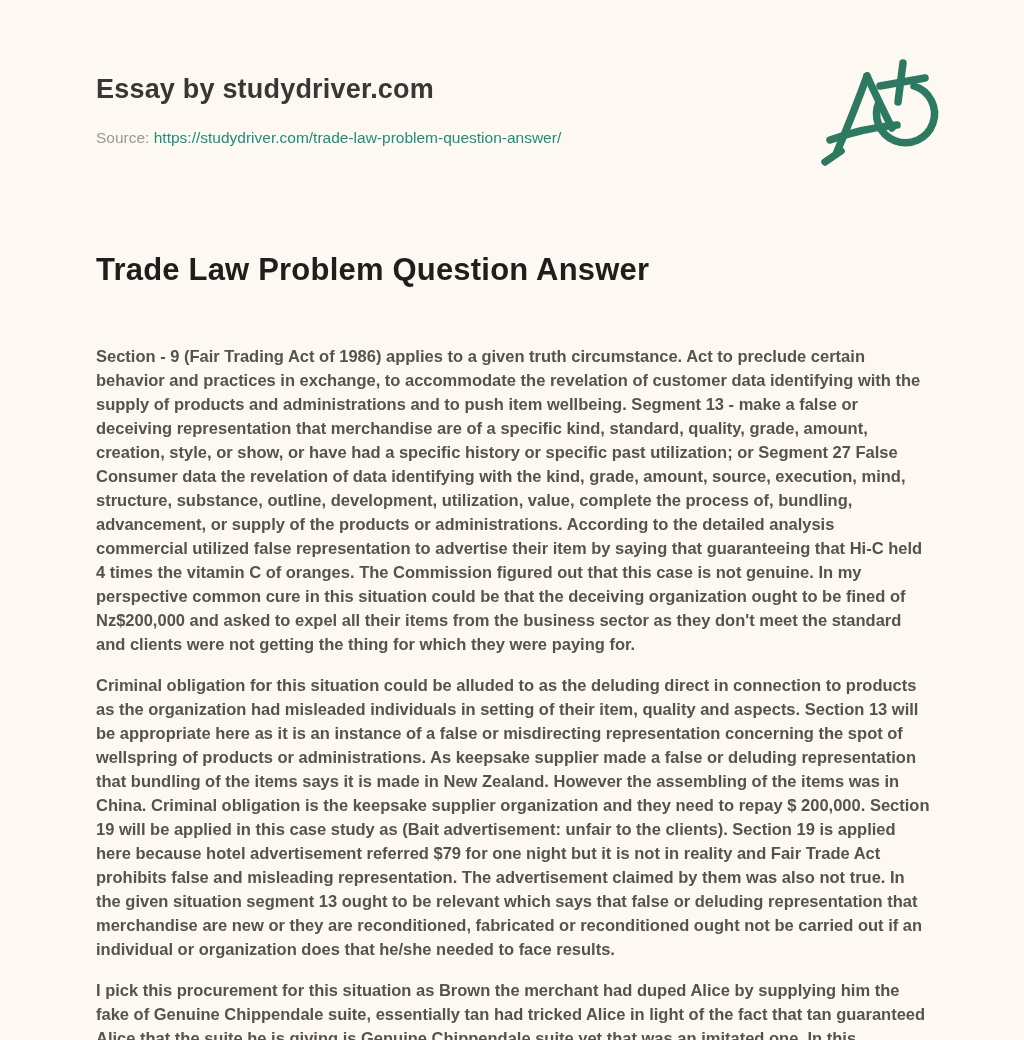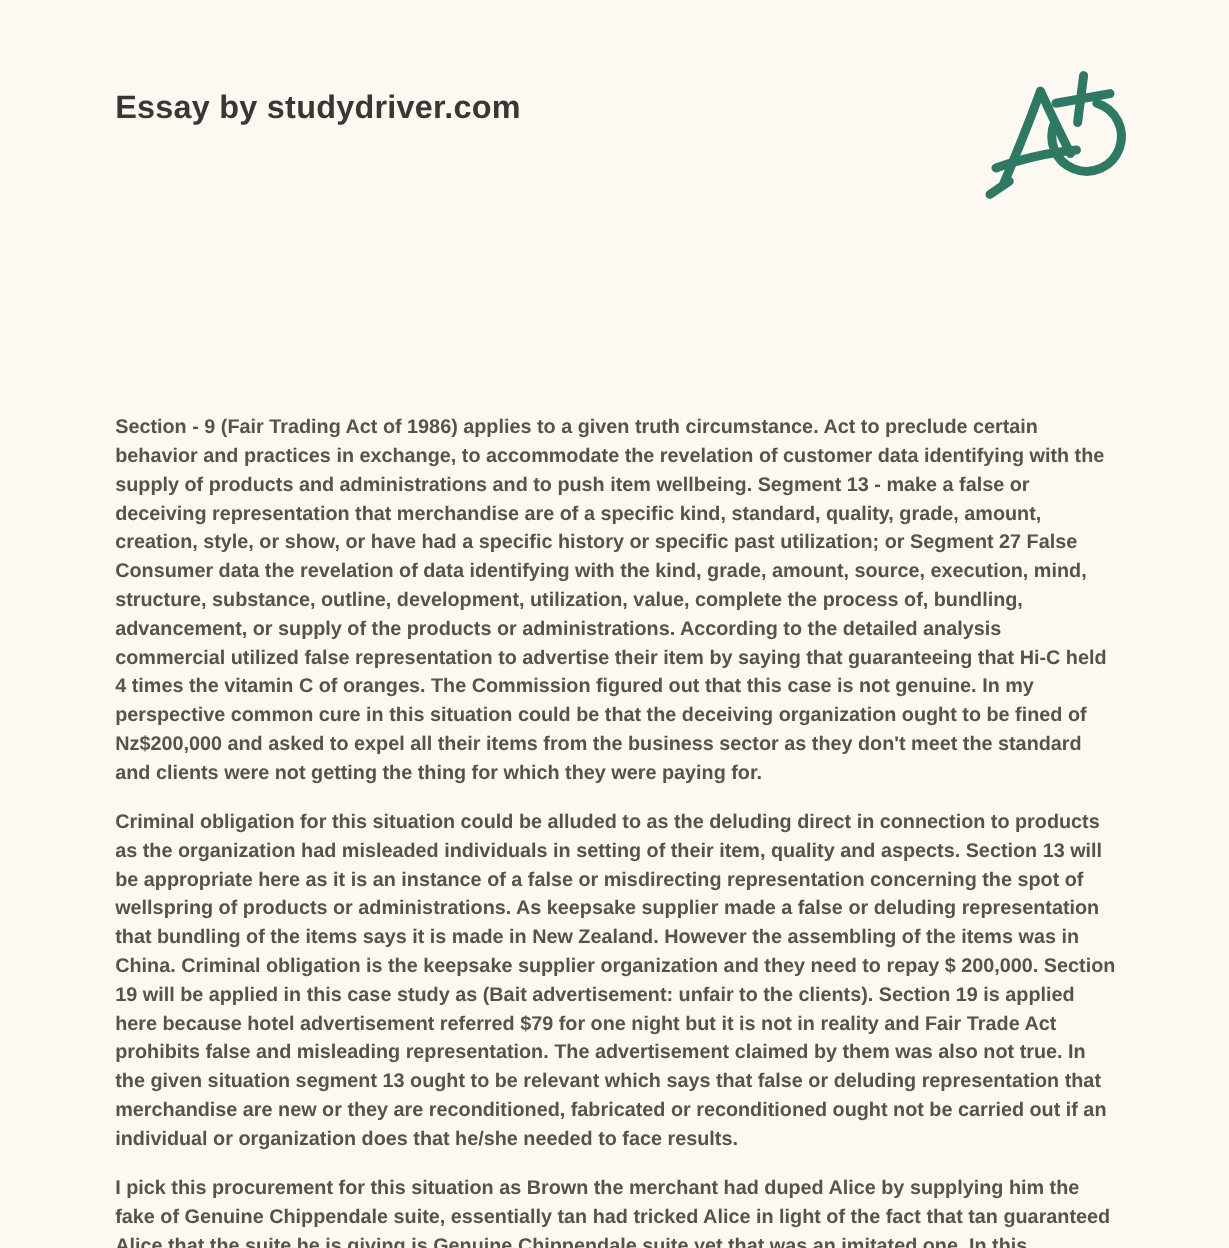--- a/index.html
+++ b/index.html
@@ -78,37 +78,42 @@
     font-weight: bold;
   }
 </style>
 </head>
 <body>
 
 <div class="page">
 
   <div class="header">
     <h1 class="site-title">Essay by studydriver.com</h1>
+    <div class="source-line">
+      <span>Source:</span>
+      <a href="#">https://studydriver.com/trade-law-problem-question-answer/</a>
+    </div>
   </div>
 
   <svg class="logo" viewBox="0 0 180 140" aria-hidden="true">
 
     <path d="M67,26 Q54,62 36,104 M25,112 L41,101"></path>
 
     <path d="M67,26 Q78,50 92,78"></path>
 
     <path d="M30,90 C55,81 75,77 97,75"></path>
 
     <path d="M114,36 A29,29 0 1 1 79,52"></path>
 
     <path d="M103,13 L98,52"></path>
 
     <path d="M80,36 L125,28"></path>
   </svg>
 
+  <h2 class="article-title">Trade Law Problem Question Answer</h2>
 
   <div class="article-body">
     <p>Section - 9 (Fair Trading Act of 1986) applies to a given truth circumstance. Act to preclude certain behavior and practices in exchange, to accommodate the revelation of customer data identifying with the supply of products and administrations and to push item wellbeing. Segment 13 - make a false or deceiving representation that merchandise are of a specific kind, standard, quality, grade, amount, creation, style, or show, or have had a specific history or specific past utilization; or Segment 27 False Consumer data the revelation of data identifying with the kind, grade, amount, source, execution, mind, structure, substance, outline, development, utilization, value, complete the process of, bundling, advancement, or supply of the products or administrations. According to the detailed analysis commercial utilized false representation to advertise their item by saying that guaranteeing that Hi-C held 4 times the vitamin C of oranges. The Commission figured out that this case is not genuine.  In my perspective common cure in this situation could be that the deceiving organization ought to be fined of Nz$200,000 and asked to expel all their items from the business sector as they don't meet the standard and clients were not getting the thing for which they were paying for.</p>
     <p>Criminal obligation for this situation could be alluded to as the deluding direct in connection to products as the organization had misleaded individuals in setting of their item, quality and aspects.  Section 13 will be appropriate here as it is an instance of a false or misdirecting representation concerning the spot of wellspring of products or administrations. As keepsake supplier made a false or deluding representation that bundling of the items says it is made in New Zealand. However the assembling of the items was in China. Criminal obligation is the keepsake supplier organization and they need to repay $ 200,000.  Section 19 will be applied in this case study as (Bait advertisement: unfair to the clients). Section 19 is applied here because hotel advertisement referred $79 for one night but it is not in reality and Fair Trade Act prohibits false and misleading representation. The advertisement claimed by them was also not true. In the given situation segment 13 ought to be relevant which says that false or deluding representation that merchandise are new or they are reconditioned, fabricated or reconditioned ought not be carried out if an individual or organization does that he/she needed to face results.</p>
     <p>I pick this procurement for this situation as Brown the merchant had duped Alice by supplying him the fake of Genuine Chippendale suite, essentially tan had tricked Alice in light of the fact that tan guaranteed Alice that the suite he is giving is Genuine Chippendale suite yet that was an imitated one. In this Scenario as the individual is included in the case so the individual who had dupe</p>
   </div>
 
 </div>
 
 </body></html>

